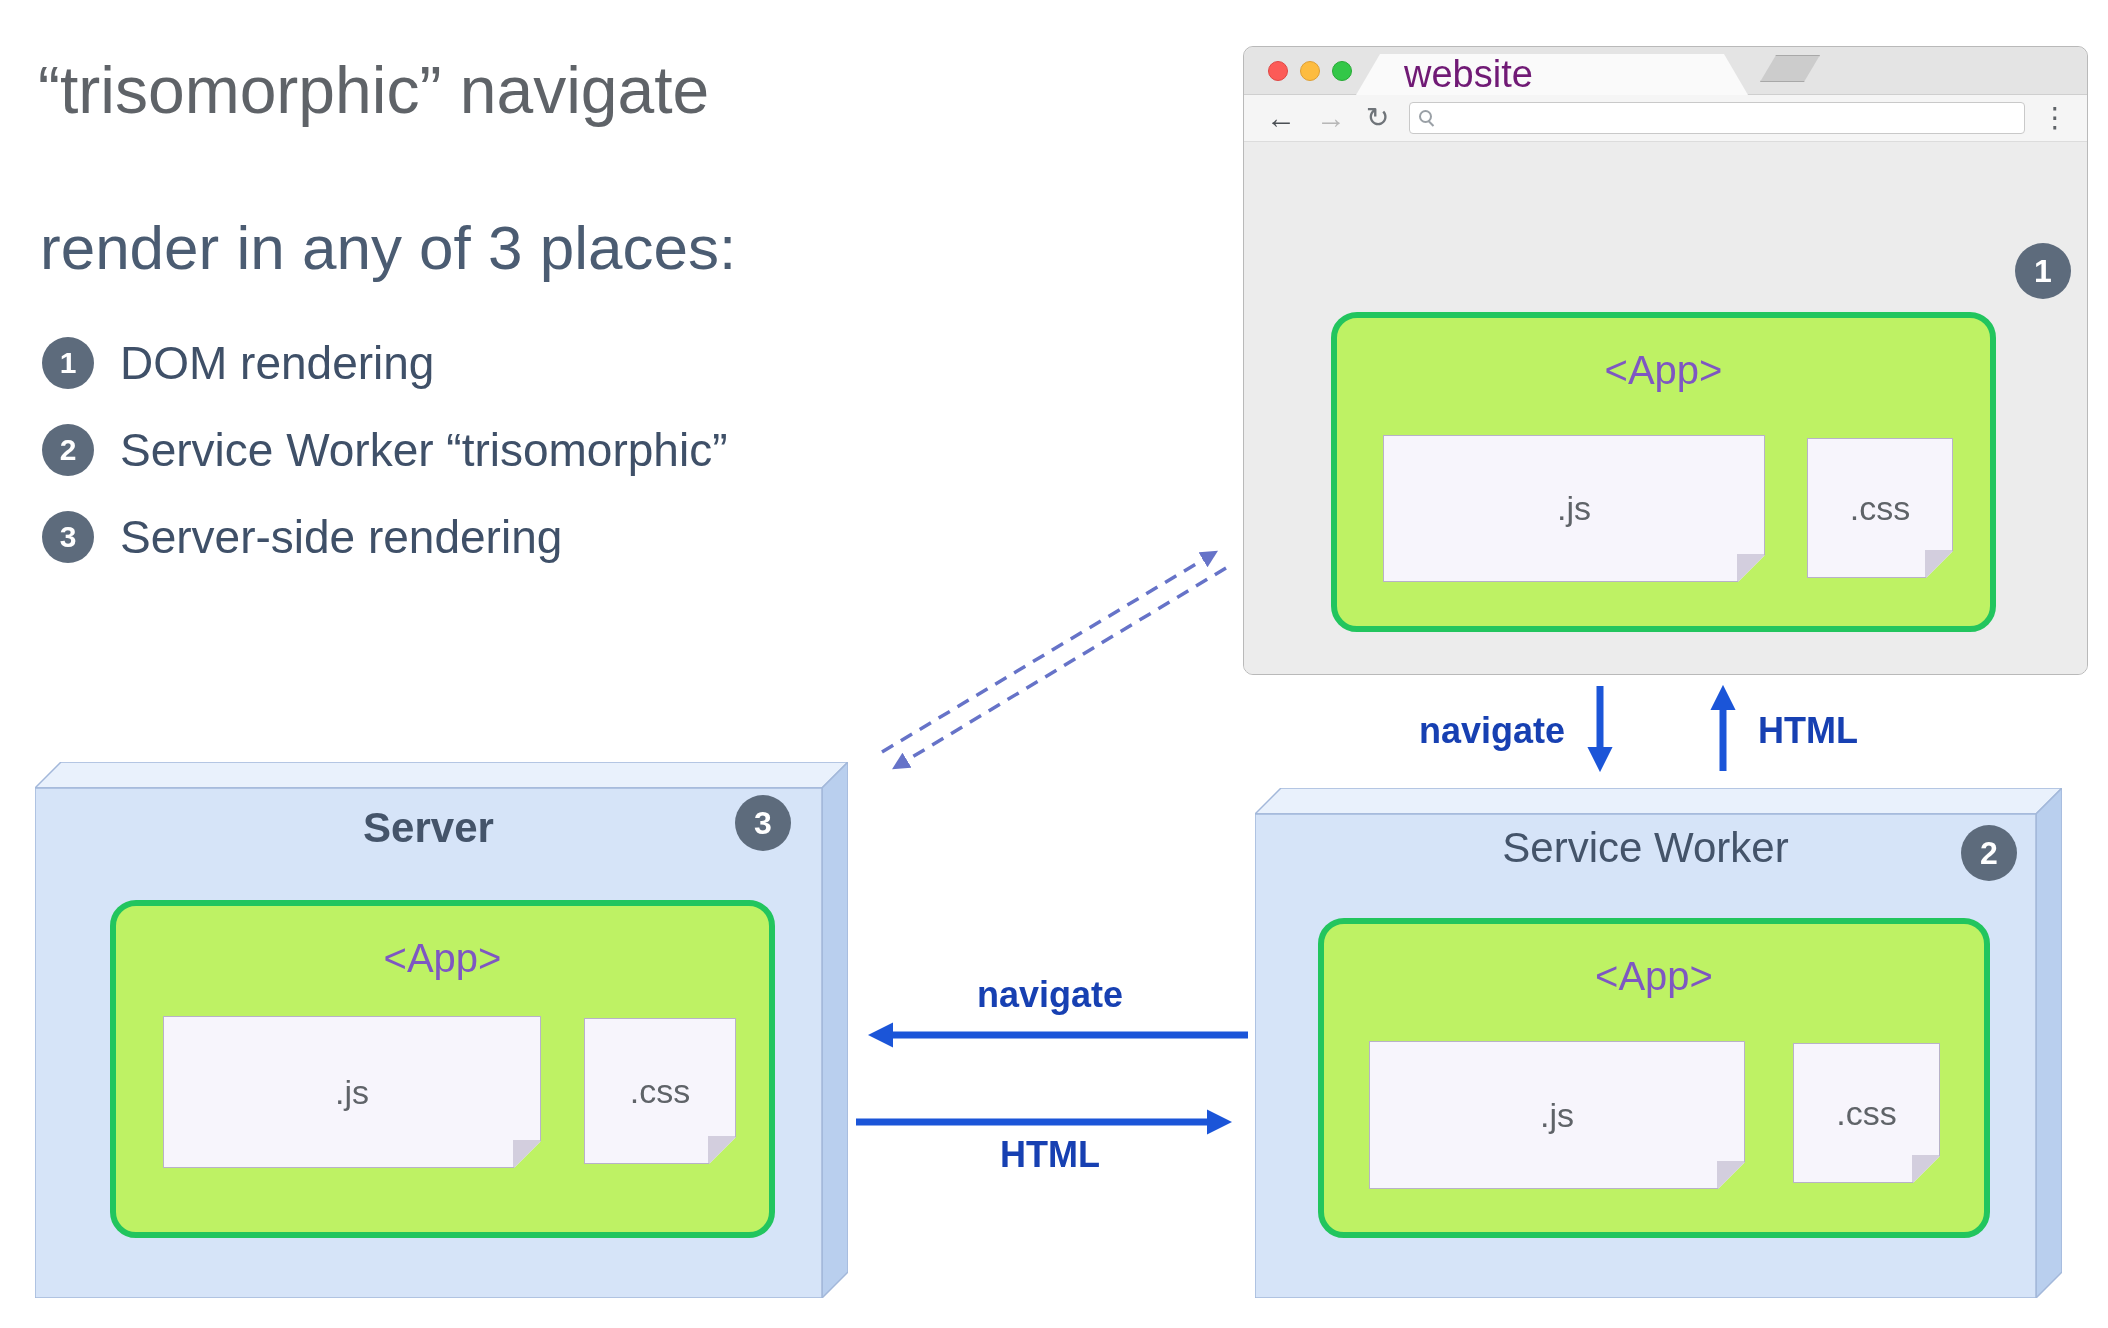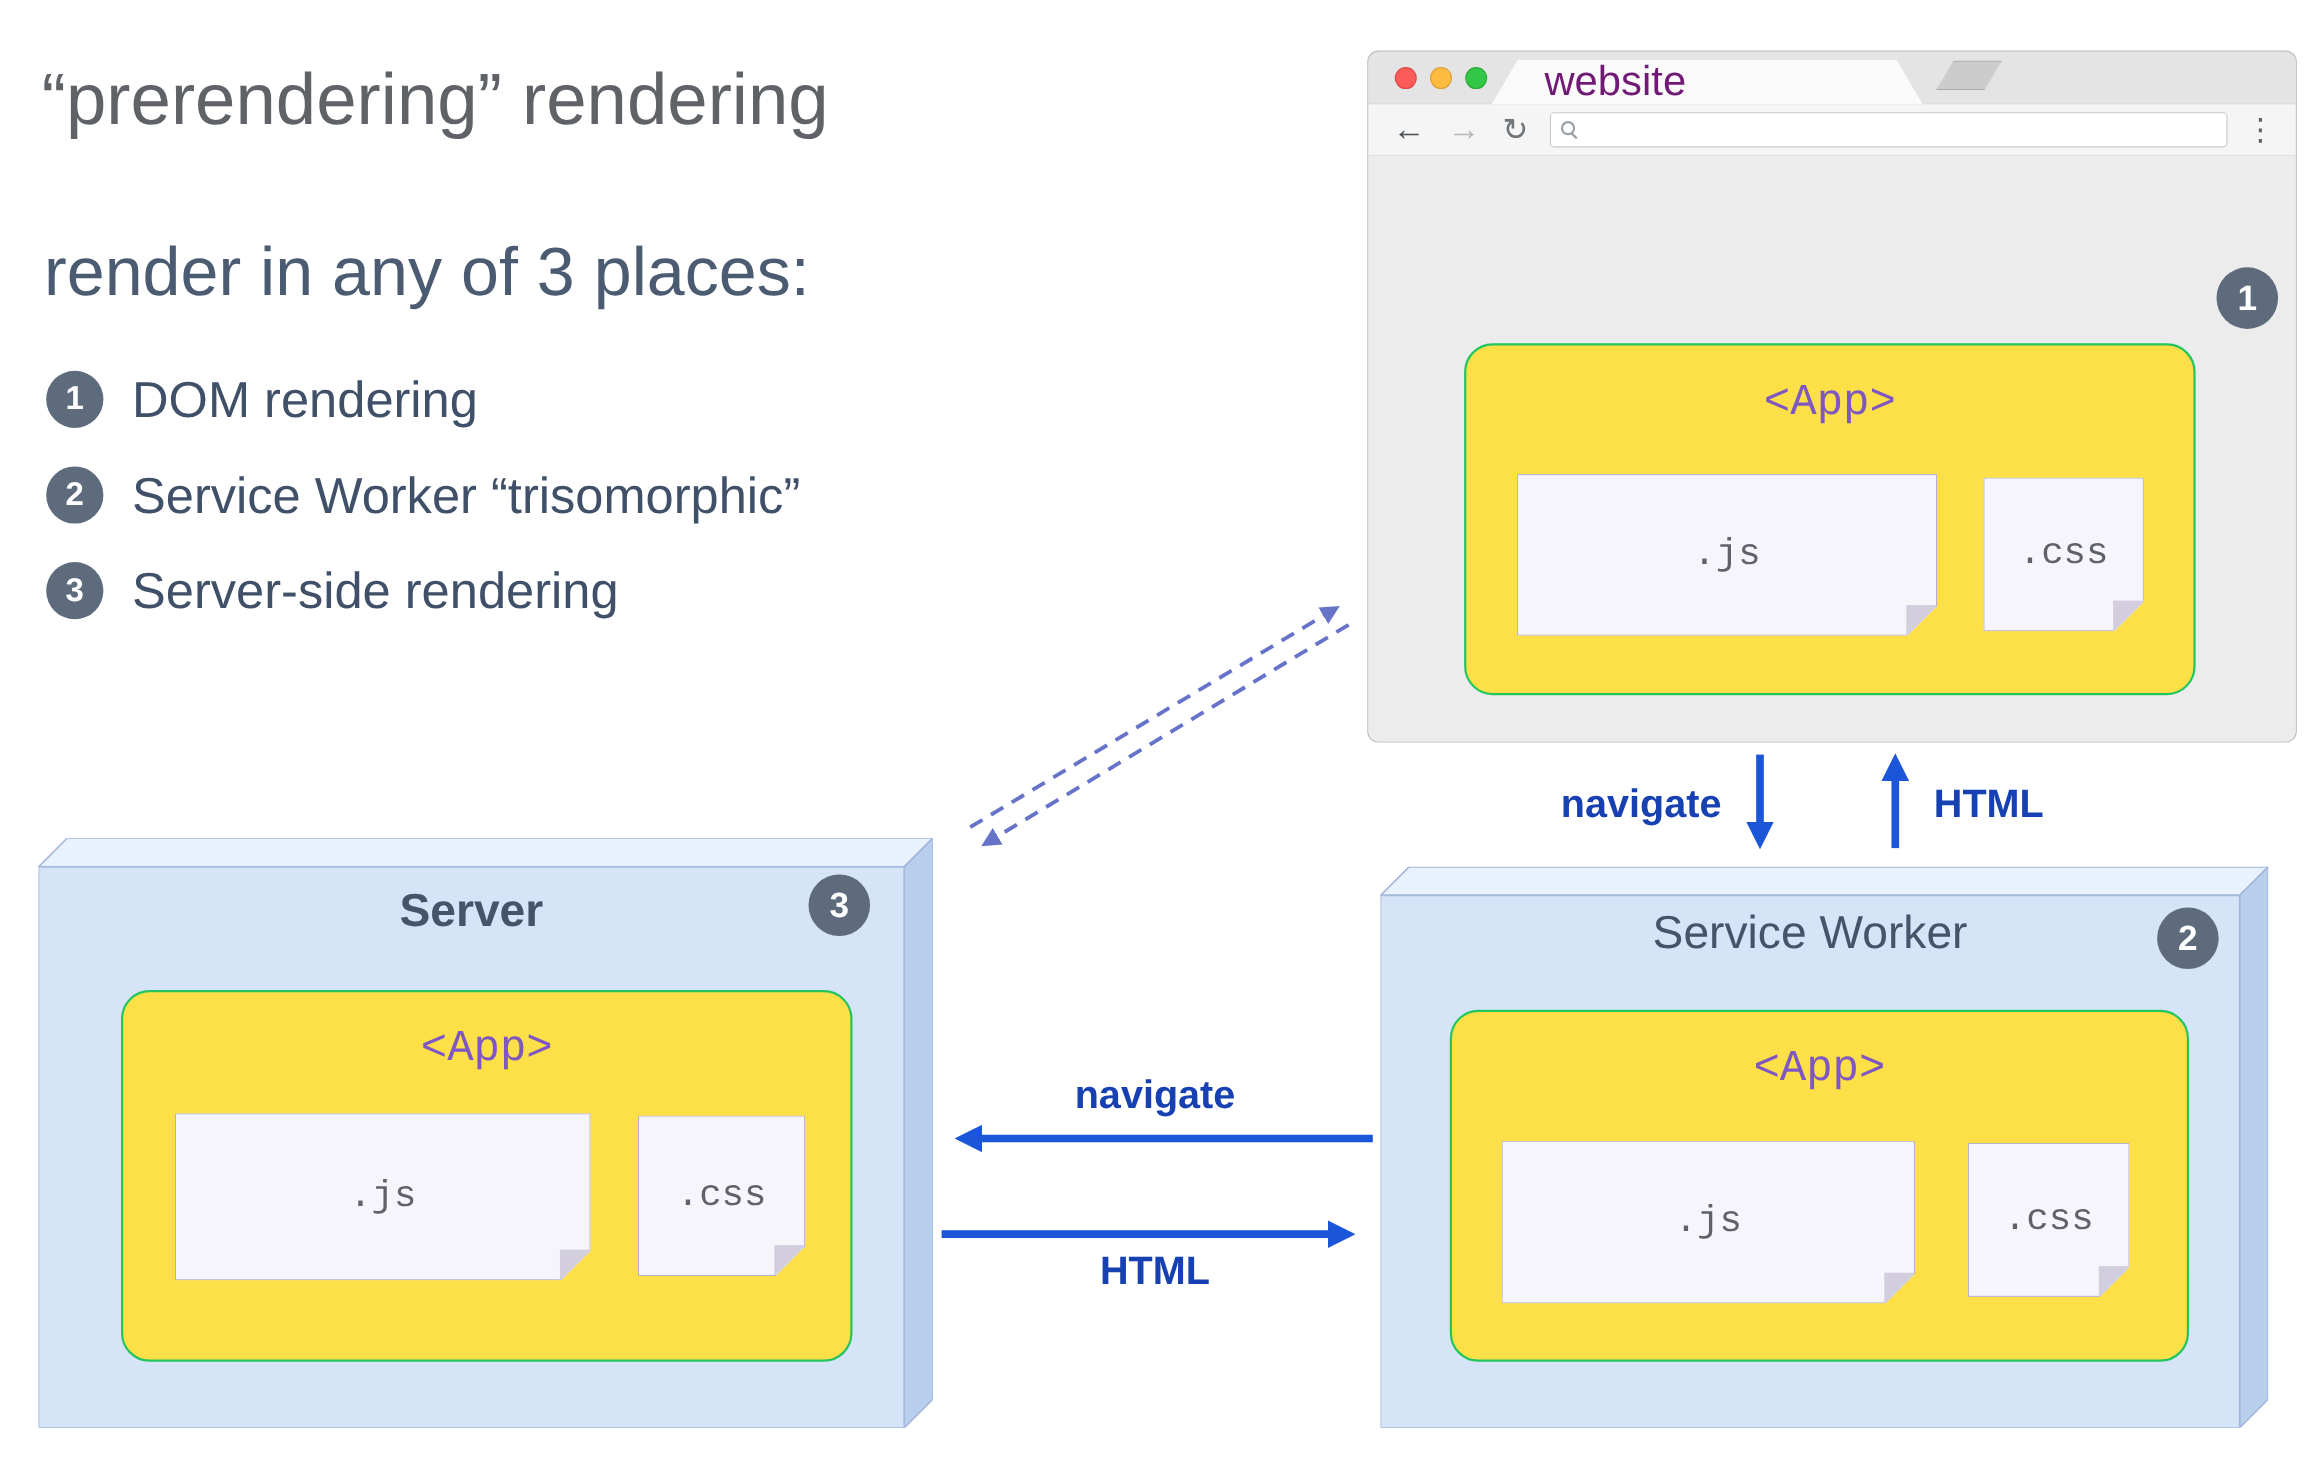--- a/index.html
+++ b/index.html
@@ -41,21 +41,21 @@
   .search-icon::before { content:""; position:absolute; left:0; top:0; width:9px; height:9px;
                          border:2px solid #9aa0a6; border-radius:50%; }
   .search-icon::after { content:""; position:absolute; left:11px; top:10px; width:2px; height:7px;
                         background:#9aa0a6; transform:rotate(-45deg); }
   .menu-i { color:#5f6368; font-size:28px; margin-right:2px; }
   .browser-content { position:relative; height:532px; background:#ececec; border-radius:0 0 9px 9px; }
 
   .step-badge { width:56px; height:56px; font-size:32px; }
 
   
-  .app-box { position:absolute; background:#fde047; border:2px solid #22c55e; border-radius:26px; box-sizing:border-box;font-family:Liberation Mono, monospace; }
+  .app-box { position:absolute; background:#bef264; border:6px solid #22c55e; border-radius:26px; box-sizing:border-box; }
   .app-title { text-align:center; font-size:40px; color:#7e57c2; margin-top:30px; }
   .file { position:absolute; background:#f7f5fc; border:1px solid #b8b2c8; box-sizing:border-box;
           clip-path:polygon(0 0, 100% 0, 100% calc(100% - 27px), calc(100% - 27px) 100%, 0 100%);
           display:flex; align-items:center; justify-content:center; font-size:34px; color:#5f6368; }
   .file::after { content:""; position:absolute; right:0; bottom:0; width:27px; height:27px; background:#d3cede; }
 
   
   .panel { position:absolute; }
   .panel-title { position:absolute; text-align:center; font-size:42px; color:#44546a; }
 
@@ -64,21 +64,21 @@
   .al-right { text-align:right; }
   .al-center { text-align:center; }
 
   svg.overlay { position:absolute; left:0; top:0; pointer-events:none; z-index:20; }
 </style>
 </head>
 <body>
 
 <div id="canvas">
 
-  <div class="page-title">“prerendering” rendering</div>
+  <div class="page-title">“trisomorphic” navigate</div>
   <div class="subtitle">render in any of 3 places:</div>
 
   <div class="legend">
     <div class="legend-row">
       <div class="badge legend-badge">1</div>
       <div class="legend-label">DOM rendering</div>
     </div>
     <div class="legend-row">
       <div class="badge legend-badge">2</div>
       <div class="legend-label">Service Worker “trisomorphic”</div>

